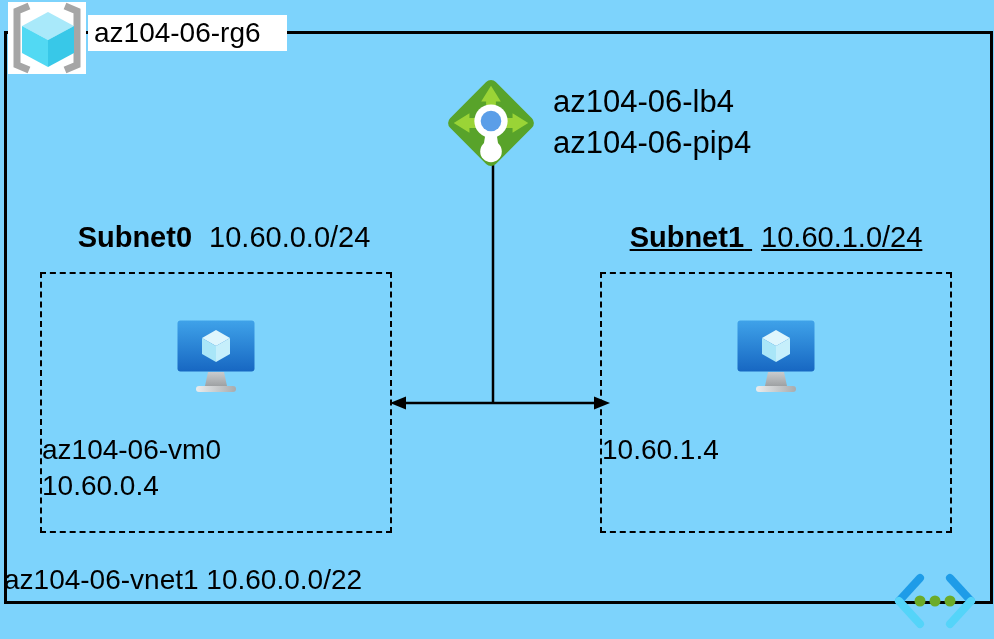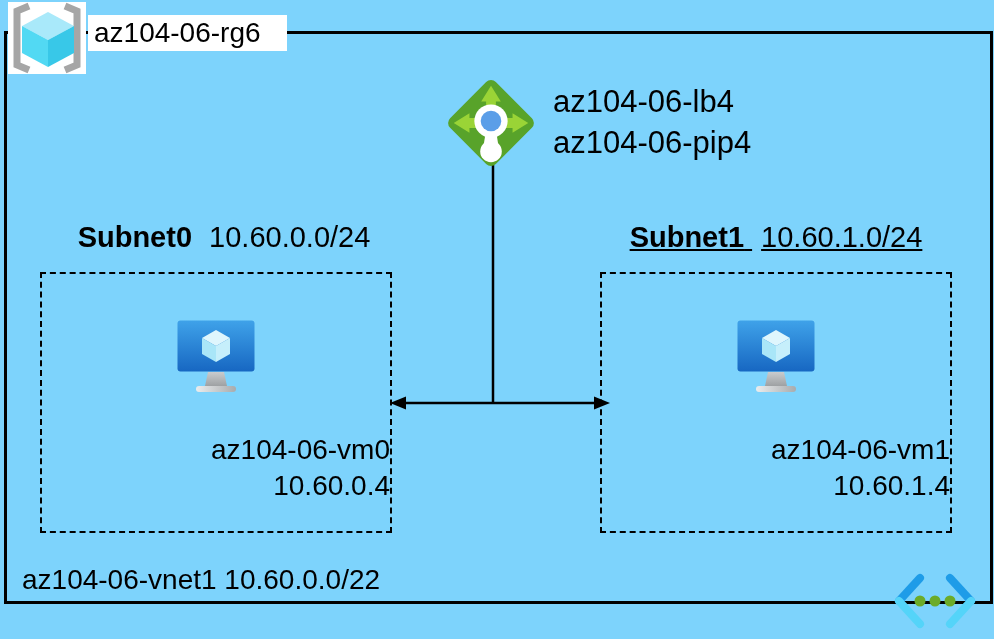--- a/index.html
+++ b/index.html
@@ -84,27 +84,27 @@
   .vm-icon-wrap {
     position: absolute;
     left: 50%; top: 46px;
     width: 78px; height: 74px;
     margin-left: -39px;
   }
   .vm-labels {
     position: absolute;
     top: 158px;
     width: 100%;
-    text-align: right;
+    text-align: left;
     font-size: 28px;
     line-height: 36px;
   }
   .vnet-label {
     position: absolute;
-    left: 22px; top: 562px;
+    left: 4px; top: 562px;
     font-size: 28px;
     line-height: 36px;
     z-index: 2;
     white-space: nowrap;
   }
   .vnet-icon-wrap {
     position: absolute;
     left: 893px; top: 571px;
     width: 84px; height: 60px;
     z-index: 3;
@@ -217,21 +217,20 @@
         </defs>
         <rect x="0.5" y="0.5" width="77" height="51" rx="3" fill="url(#vmscreen1)"></rect>
         <polygon points="31,52 47,52 50,66 28,66" fill="url(#vmstand1)"></polygon>
         <rect x="19" y="66" width="40" height="6" rx="3" fill="url(#vmbase1)"></rect>
         <polygon points="39,10 53,18 39,26 25,18" fill="#dff6fd"></polygon>
         <polygon points="25,18 39,26 39,42 25,34" fill="#a9e6f8"></polygon>
         <polygon points="53,18 39,26 39,42 53,34" fill="#c6effb"></polygon>
       </svg>
     </div>
     <div class="vm-labels">
-      <div>az104-06-vm1</div>
       <div>10.60.1.4</div>
     </div>
   </div>
 
   <div class="vnet-label">
     <span>az104-06-vnet1</span>
     <span>10.60.0.0/22</span>
   </div>
 
   <div class="vnet-icon-wrap">

